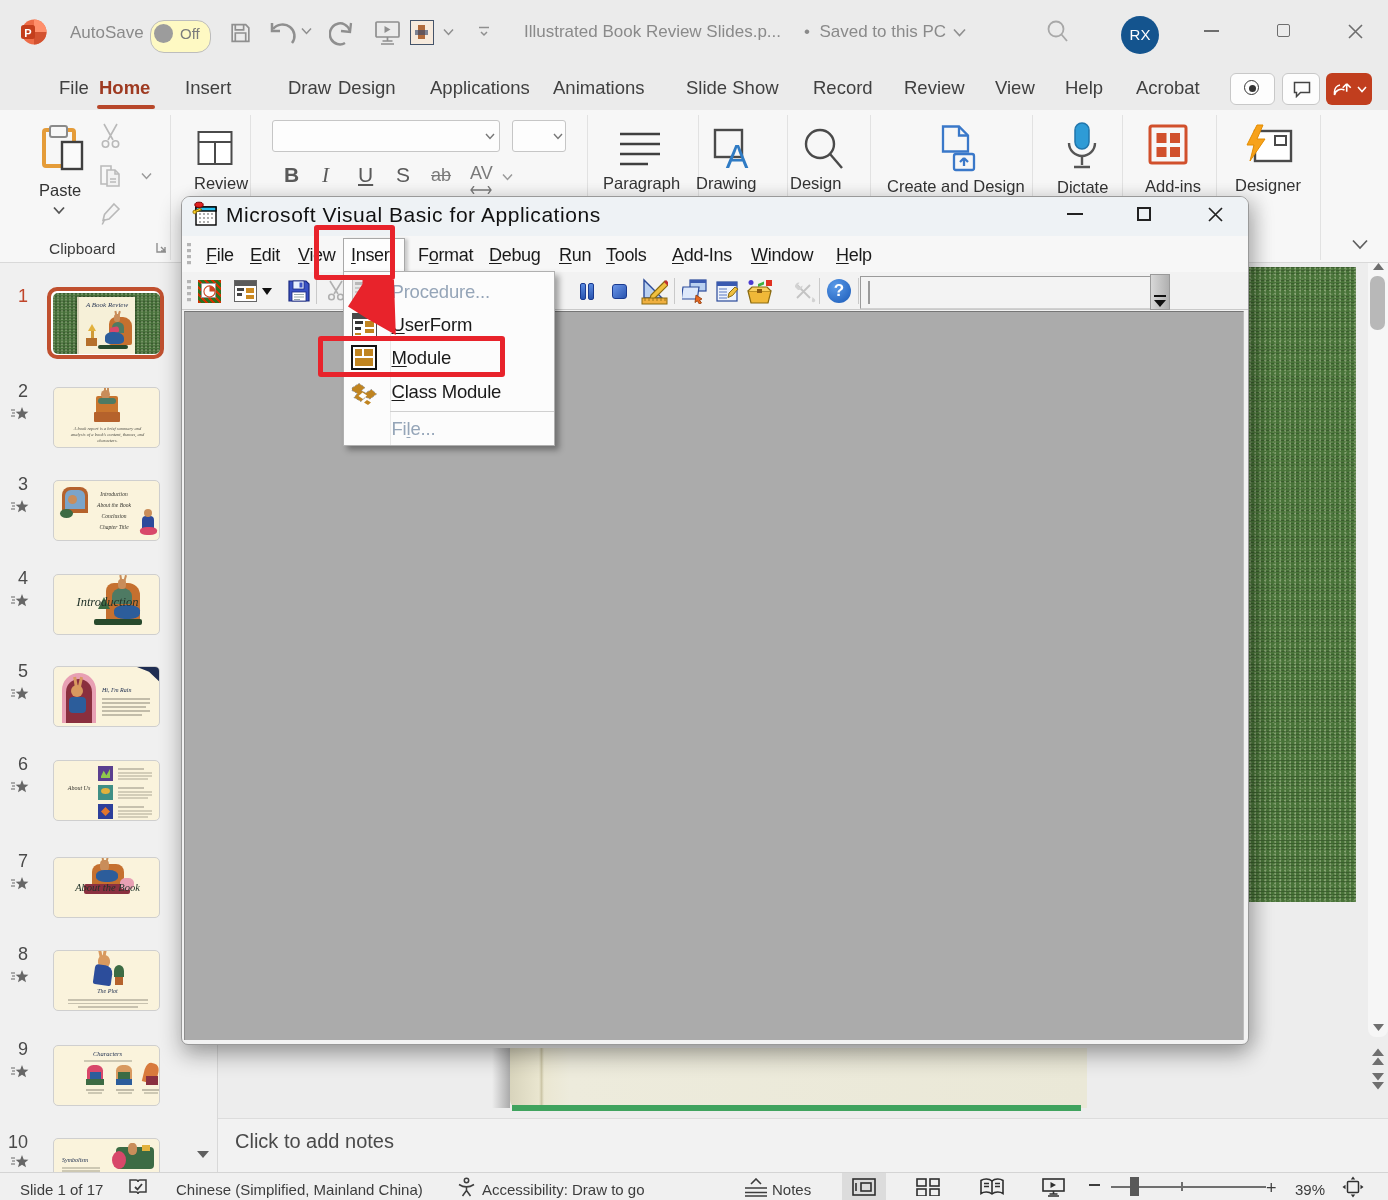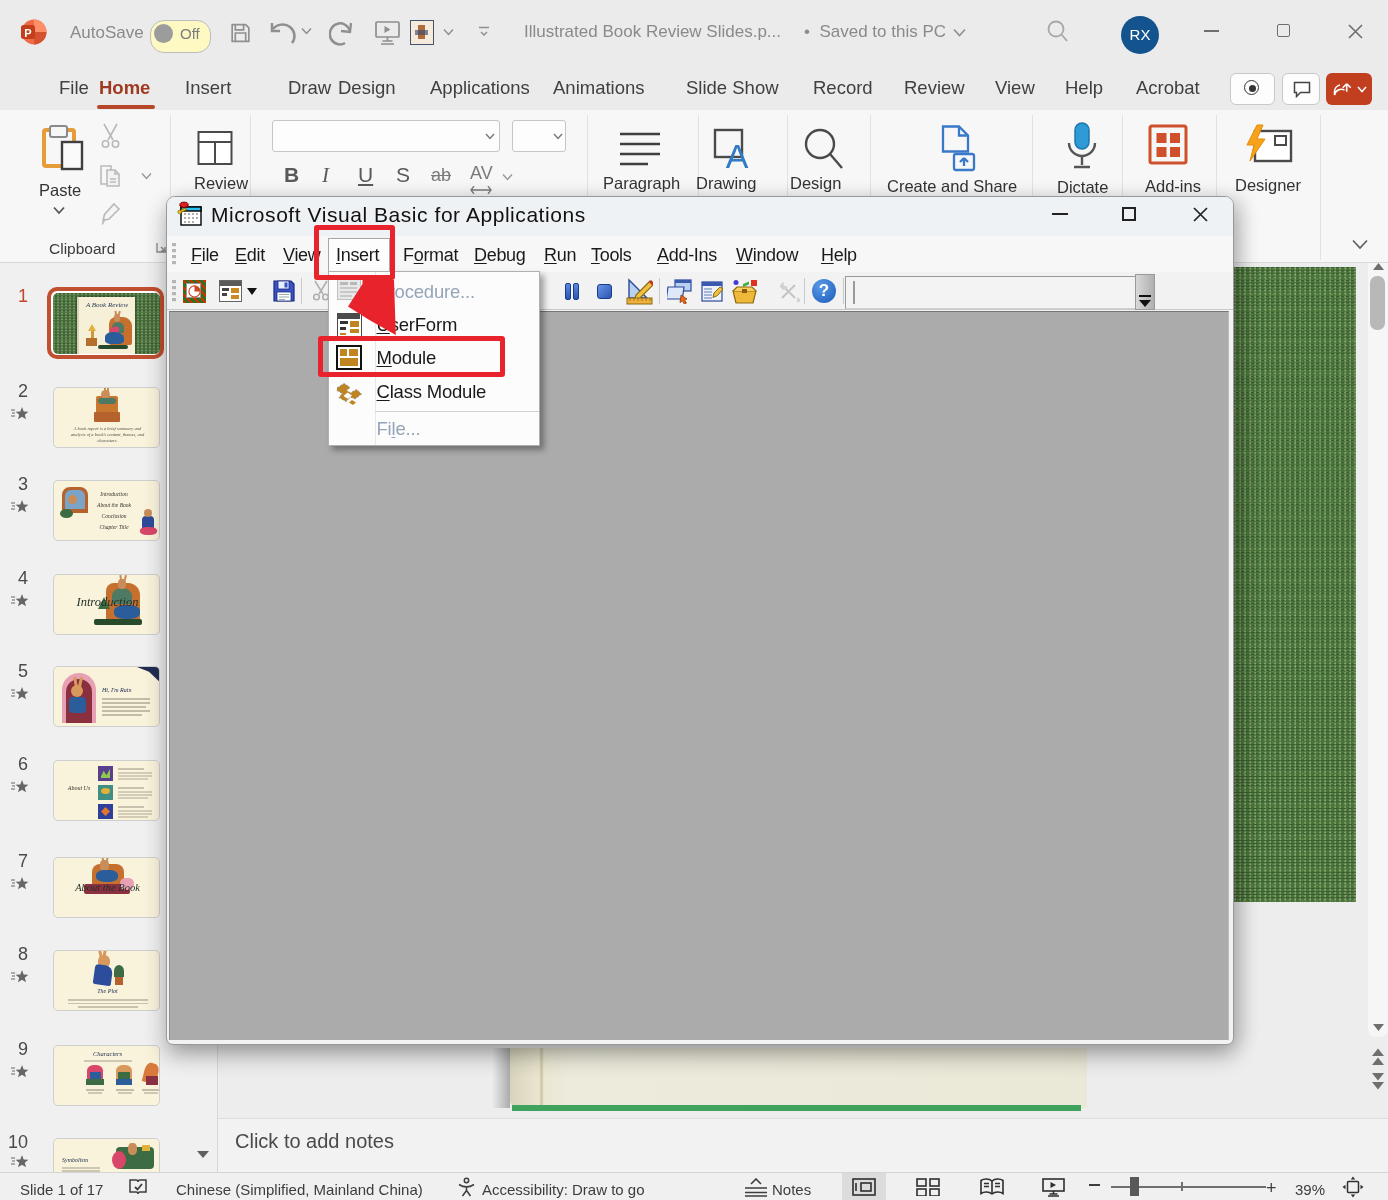--- a/index.html
+++ b/index.html
@@ -32,21 +32,21 @@
       radial-gradient(circle at 3px 2px, rgba(200,214,178,0.28) 0.6px, rgba(0,0,0,0) 1.05px),
       repeating-linear-gradient(180deg, rgba(24,44,18,0.30) 0 0.8px, rgba(0,0,0,0) 0.8px 3.2px),
       linear-gradient(#487338,#487338);
     background-size:5px 3.2px,7.3px 5.1px,100% 100%,100% 100%; }
 
   
   #notes { left:218px; top:1118px; width:1170px; height:54px; background:#f2f2f2; border-top:1px solid #dcdcdc; }
   #statusbar { left:0; top:1172px; width:1388px; height:28px; background:#f0f0f0; border-top:1px solid #d4d4d4; font-size:15px; color:#3d3d3d; }
 
   
-  #vba { left:166px; top:196px; width:1068px; height:849px; background:#f2f2f2;
+  #vba { left:181px; top:196px; width:1068px; height:849px; background:#f2f2f2;
          border:1px solid #999; border-radius:9px 9px 7px 7px;
          box-shadow:0 10px 22px rgba(0,0,0,0.32), 10px 0 18px rgba(0,0,0,0.10);
          overflow:hidden; }
   #vba-title { position:absolute; left:0; top:0; right:0; height:39px; background:#eef2f5; }
   #vba-menu { position:absolute; left:0; top:39px; right:0; height:36px; background:#f7f7f7; }
   #vba-tool { position:absolute; left:0; top:75px; right:0; height:38px; background:#f2f2f2; border-bottom:1px solid #c9c9c9; }
   #vba-client { position:absolute; left:2px; top:114px; right:4px; bottom:4px; background:#ababab; border-top:1px solid #757575; border-left:1px solid #8e8e8e; border-right:1px solid #bdbdbd; }
   .vmenu { position:absolute; top:9px; font-size:18px; letter-spacing:-0.3px; color:#1a1a1a; }
   .vmenu u { text-decoration:underline; text-underline-offset:2px; }
 
@@ -255,21 +255,21 @@
       <path d="M28 27 L40 41"></path>
   </svg>
   <div class="abs" style="left:790px;top:64px;font-size:16.5px;color:#333;">Design</div>
 
   <svg class="abs" style="left:940px;top:15px;" width="40" height="47" viewBox="0 0 40 47" fill="none" stroke="#3a78c9" stroke-width="2.3">
     <path d="M3 1.5 h16 l9 9 v16 h-25 z"></path>
     <path d="M19 1.5 v9 h9"></path>
     <rect x="14" y="29" width="20" height="16" rx="2"></rect>
     <path d="M24 41 v-8 M24 33 l-4 4 M24 33 l4 4"></path>
   </svg>
-  <div class="abs" style="left:887px;top:67px;font-size:16.5px;color:#333;">Create and Share</div>
+  <div class="abs" style="left:887px;top:67px;font-size:16.5px;color:#333;">Create and Design</div>
 
   <svg class="abs" style="left:1066px;top:11px;" width="32" height="52" viewBox="0 0 32 52">
     <rect x="9" y="2" width="14" height="26" rx="7" fill="#2e9bd6" stroke="#2176ac" stroke-width="1.5"></rect>
     <path d="M3 22 a13 13 0 0 0 26 0" fill="none" stroke="#555" stroke-width="2.4"></path>
     <path d="M16 36 v8 M8 46 h16" fill="none" stroke="#555" stroke-width="2.4"></path>
   </svg>
   <div class="abs" style="left:1057px;top:68px;font-size:16.5px;color:#333;">Dictate</div>
 
   <svg class="abs" style="left:1148px;top:14px;" width="40" height="42" viewBox="0 0 40 42" fill="none" stroke="#d1502c" stroke-width="3">
     <rect x="2" y="2" width="36" height="37" rx="2"></rect>

